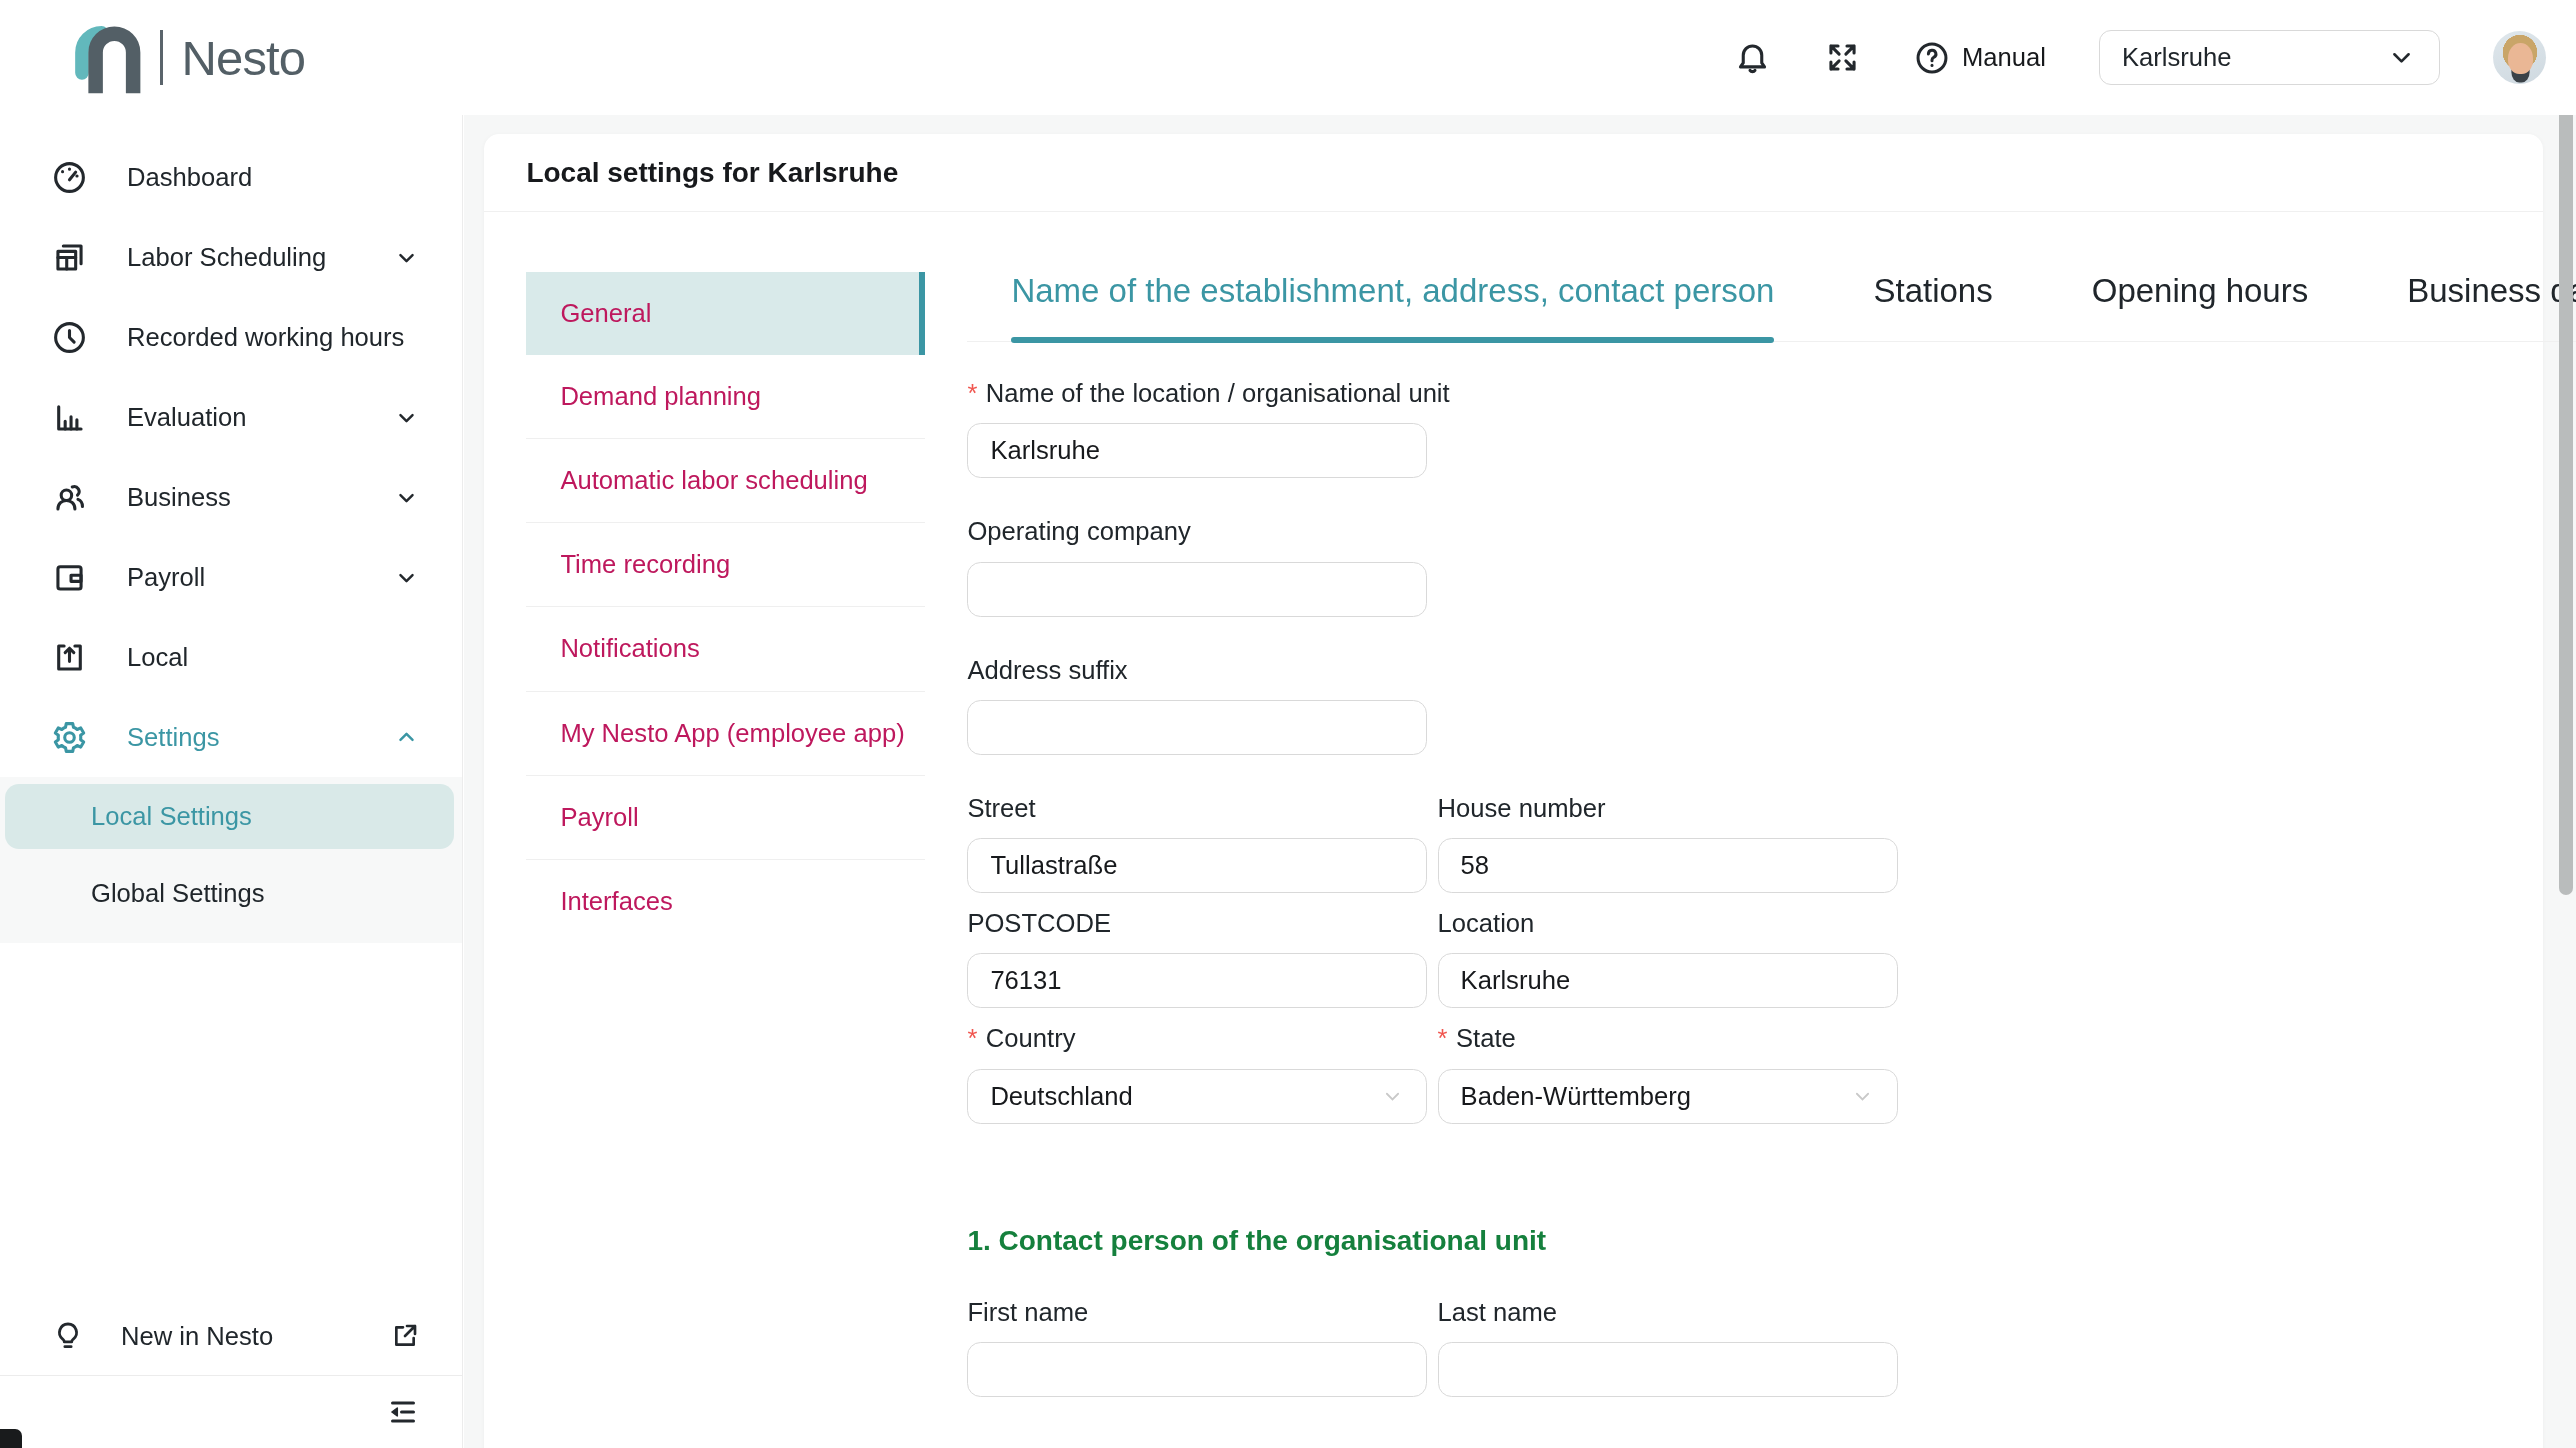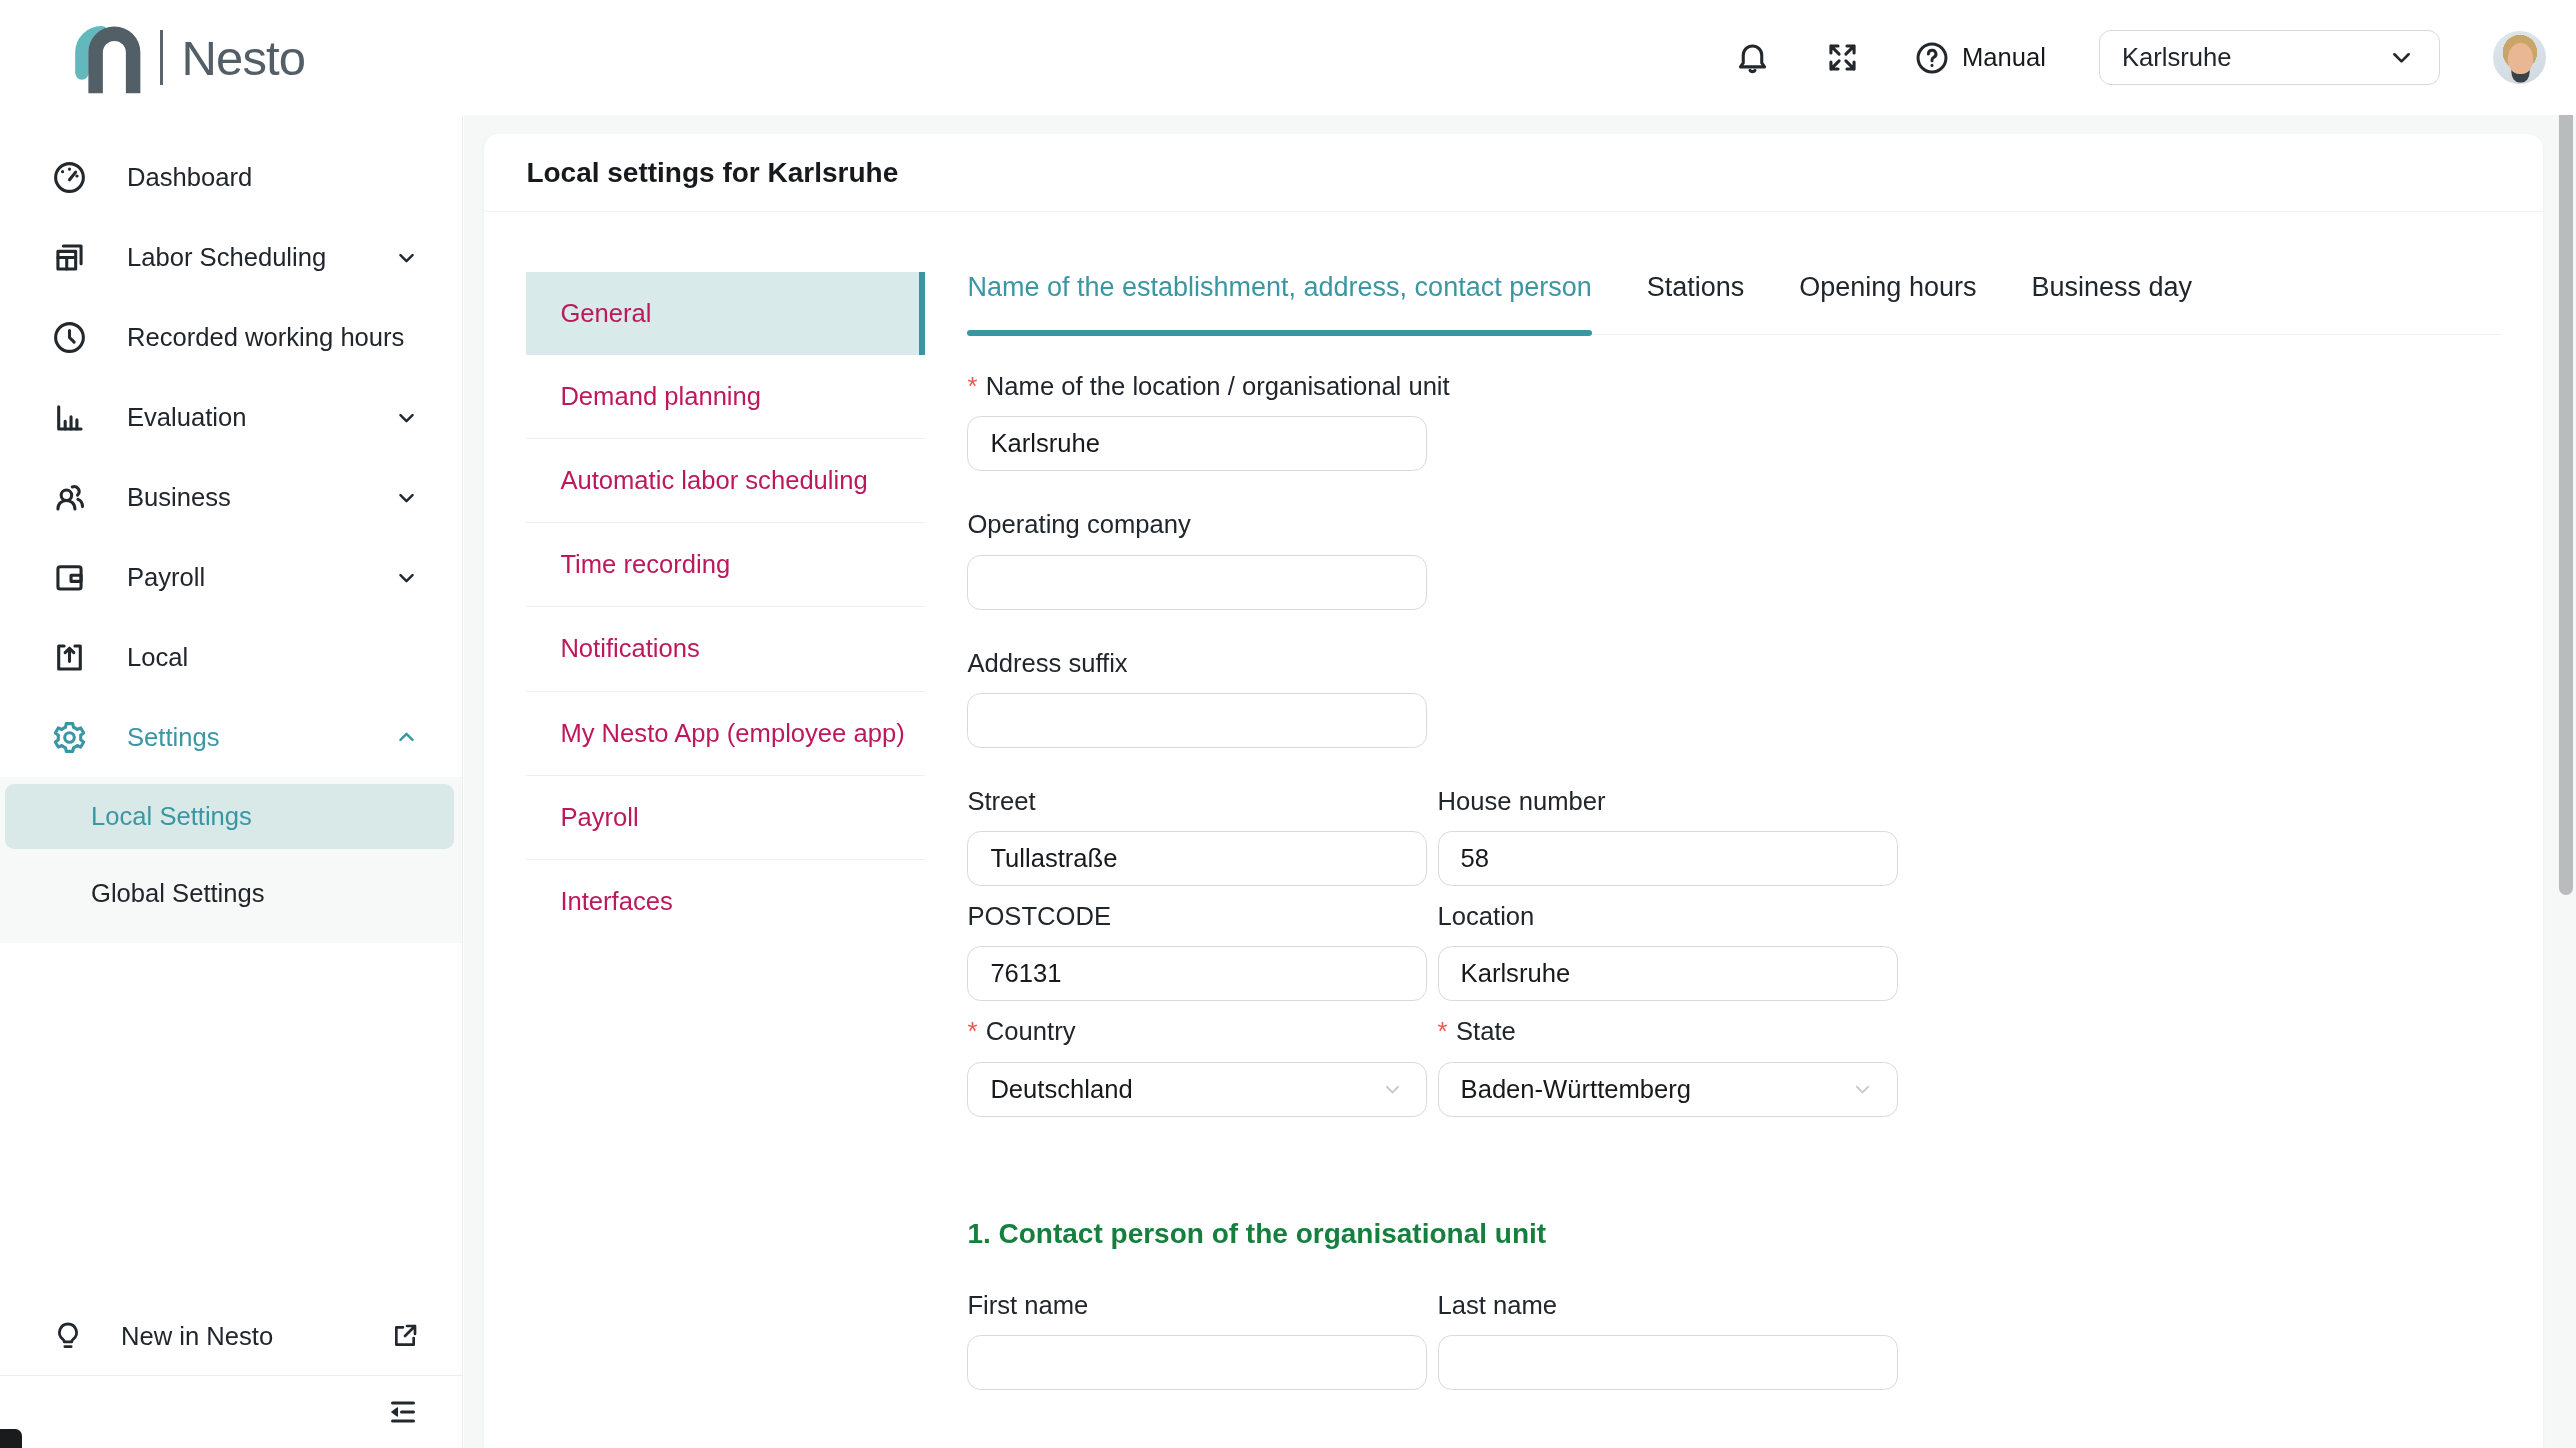--- a/index.html
+++ b/index.html
@@ -31,21 +31,21 @@
     border-right:0.9px solid #ececec; display:flex; flex-direction:column; }
   .side-nav { padding-top:22px; }
   .side-item { height:80px; display:flex; align-items:center; gap:39px;
     padding:0 41px 0 51px; font-size:25.6px; color:#20262b; cursor:pointer; }
   .side-item .chev { margin-left:auto; }
   .side-item.active, .side-item.active .lbl { color:#3b96a4; }
   .submenu { background:#f7f8f8; padding:6.8px 0 17px 0; }
   .sub-item { height:65px; display:flex; align-items:center; padding-left:91px;
     font-size:25.6px; color:#20262b; cursor:pointer; }
   .sub-item.active { margin:0 8.5px 12px 5.1px; padding-left:86px; background:#d9e9e8;
-    border-radius:9px; color:#3b96a4; font-weight:500; }
+    border-radius:14px; color:#3b96a4; font-weight:500; }
   .side-footer { margin-top:auto; }
   .new-row { height:78px; display:flex; align-items:center; gap:36px;
     padding:0 41px 0 51px; font-size:25.6px; cursor:pointer; }
   .new-row .ext { margin-left:auto; }
   .collapse-row { border-top:1.7px solid #ececec; height:73px; display:flex;
     align-items:center; justify-content:flex-end; padding-right:41px; }
 
   
   .main { position:absolute; left:464px; top:115px; right:0; bottom:0; background:#f6f7f7; }
   .card { position:absolute; left:20.4px; top:19px; right:33px; height:1448px;
@@ -56,22 +56,22 @@
   .card-body { display:flex; padding:60px 42px 0 42px; }
 
   .settings-nav { width:399px; flex:none; }
   .nav-item { padding:23px 19px 23px 34px; font-size:25.6px; font-weight:400;
     color:#be185d; line-height:1.45; cursor:pointer; }
   .nav-item.active { background:#d9eaea; border-right:6px solid #3b96a4; }
   .nav-item:nth-child(n+3) { border-top:1.7px solid #efefef; }
 
   .right-pane { flex:1; margin-left:42px; }
   .tabs { display:flex; gap:55px; border-bottom:1.7px solid #f0f0f0; }
-  .tab { position:relative; padding-bottom:31px; font-size:27px; font-weight:500;
-    color:#20262b; cursor:pointer; white-space:nowrap; }
+  .tab { position:relative; padding-bottom:31px; font-size:33px; font-weight:500;
+    color:#20262b; cursor:pointer; white-space:nowrap;margin-left:44px; }
   .tab.active { color:#3b96a4; }
   .tab.active::after { content:""; position:absolute; left:0; right:0; bottom:-1.7px;
     height:6px; border-radius:3.4px; background:#3b96a4; }
 
   .form { margin-top:37px; width:930px; }
   .field { margin-bottom:39px; }
   .flabel { font-size:25.6px; color:#20262b; margin-bottom:15.3px; display:flex; gap:8.5px; align-items:baseline; }
   .req { color:#f0564f; }
   .tinput { width:460px; height:55px; border:1.7px solid #d9d9d9; border-radius:13.6px;
     padding:0 22px; font-size:25.6px; color:#17191c; background:#fff; outline:none;

